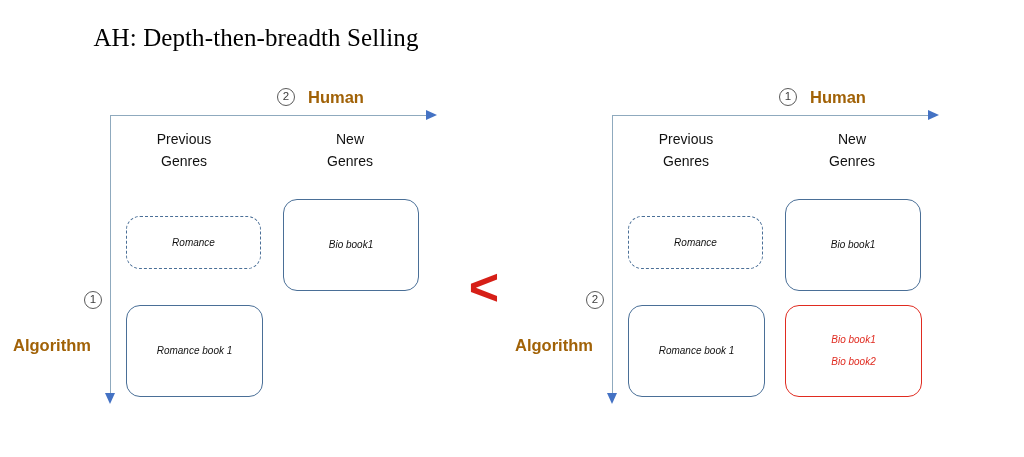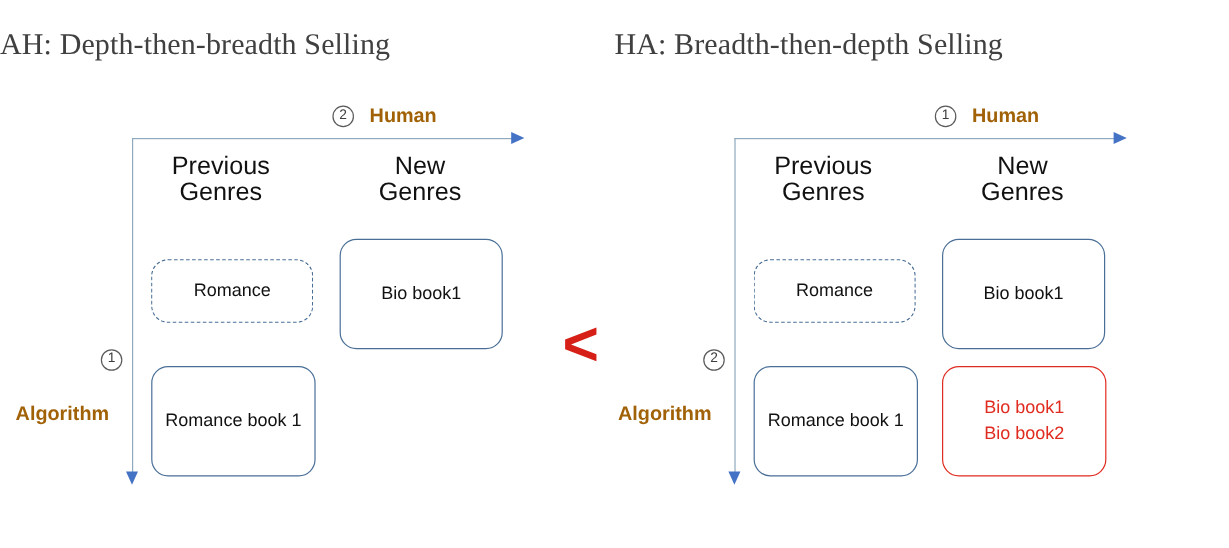--- a/index.html
+++ b/index.html
@@ -25,25 +25,25 @@
   }
   #panel-left  { left: 0; }
   #panel-right { left: 512px; }
 
   
   .panel-title {
     position: absolute;
     top: 24px;
     left: 0;
     width: 512px;
-    text-align: left;
+    text-align: center;
     font-family: "Liberation Serif", "DejaVu Serif", serif;
     font-size: 25px;
     font-weight: 400;
-    color: #404040;
+    color: #000000;
     letter-spacing: 0.1px;
     white-space: nowrap;
   }
 
   
   .axis-h {
     position: absolute;
     height: 0;
     border-top: 1.6px solid #8faabe;
   }
@@ -87,41 +87,42 @@
     text-align: center;
     color: #3d3d3d;
     font-family: "Liberation Sans", sans-serif;
   }
 
   
   .col-header {
     position: absolute;
     width: 130px;
     text-align: center;
-    font-size: 21px;
+    font-size: 14px;
     line-height: 22px;
     color: #111111;
     white-space: pre-line;
   }
   .col-header.bold { font-weight: normal; }
 
   
   .box {
     position: absolute;
     box-sizing: border-box;
     border-radius: 14px;
     display: flex;
     align-items: center;
     justify-content: center;
     text-align: center;
-    font-size: 15px;
+    font-size: 10px;
     line-height: 22px;
     color: #111111;
     background: #ffffff;
     white-space: pre-line;
+    font-style: italic;
   }
   .box.solid-blue  { border: 1.5px solid #4a6f97; }
   .box.dashed-blue { border: 1.6px dashed #4a6f97; }
   .box.solid-red   { border: 1.5px solid #e02b20; color: #e02b20; }
 
   
   #compare-operator {
     position: absolute;
     left: 462px;
     top: 262px;
@@ -159,21 +160,20 @@
 
   <div class="box dashed-blue" style="left:126px; top:216px; width:135px; height:53px;">Romance</div>
   <div class="box solid-blue" style="left:283px; top:199px; width:136px; height:92px;">Bio book1</div>
   <div class="box solid-blue" style="left:126px; top:305px; width:137px; height:92px;">Romance book 1</div>
 </div>
 
 <div id="compare-operator">&lt;</div>
 
 <div class="panel" id="panel-right">
 
-  <div class="panel-title">HA: Breadth-then-depth Selling</div>
 
   <div class="axis-h" style="left:100px; top:115px; width:318px;"></div>
   <div class="arrow-right" style="left:416px; top:110px;"></div>
   <div class="step-badge" style="left:267px; top:88px;">1</div>
   <div class="axis-label" style="left:298px; top:88px;">Human</div>
 
   <div class="axis-v" style="left:100px; top:115px; height:280px;"></div>
   <div class="arrow-down" style="left:94.5px; top:393px;"></div>
   <div class="step-badge" style="left:74px; top:291px;">2</div>
   <div class="axis-label" style="left:3px; top:336px;">Algorithm</div>

